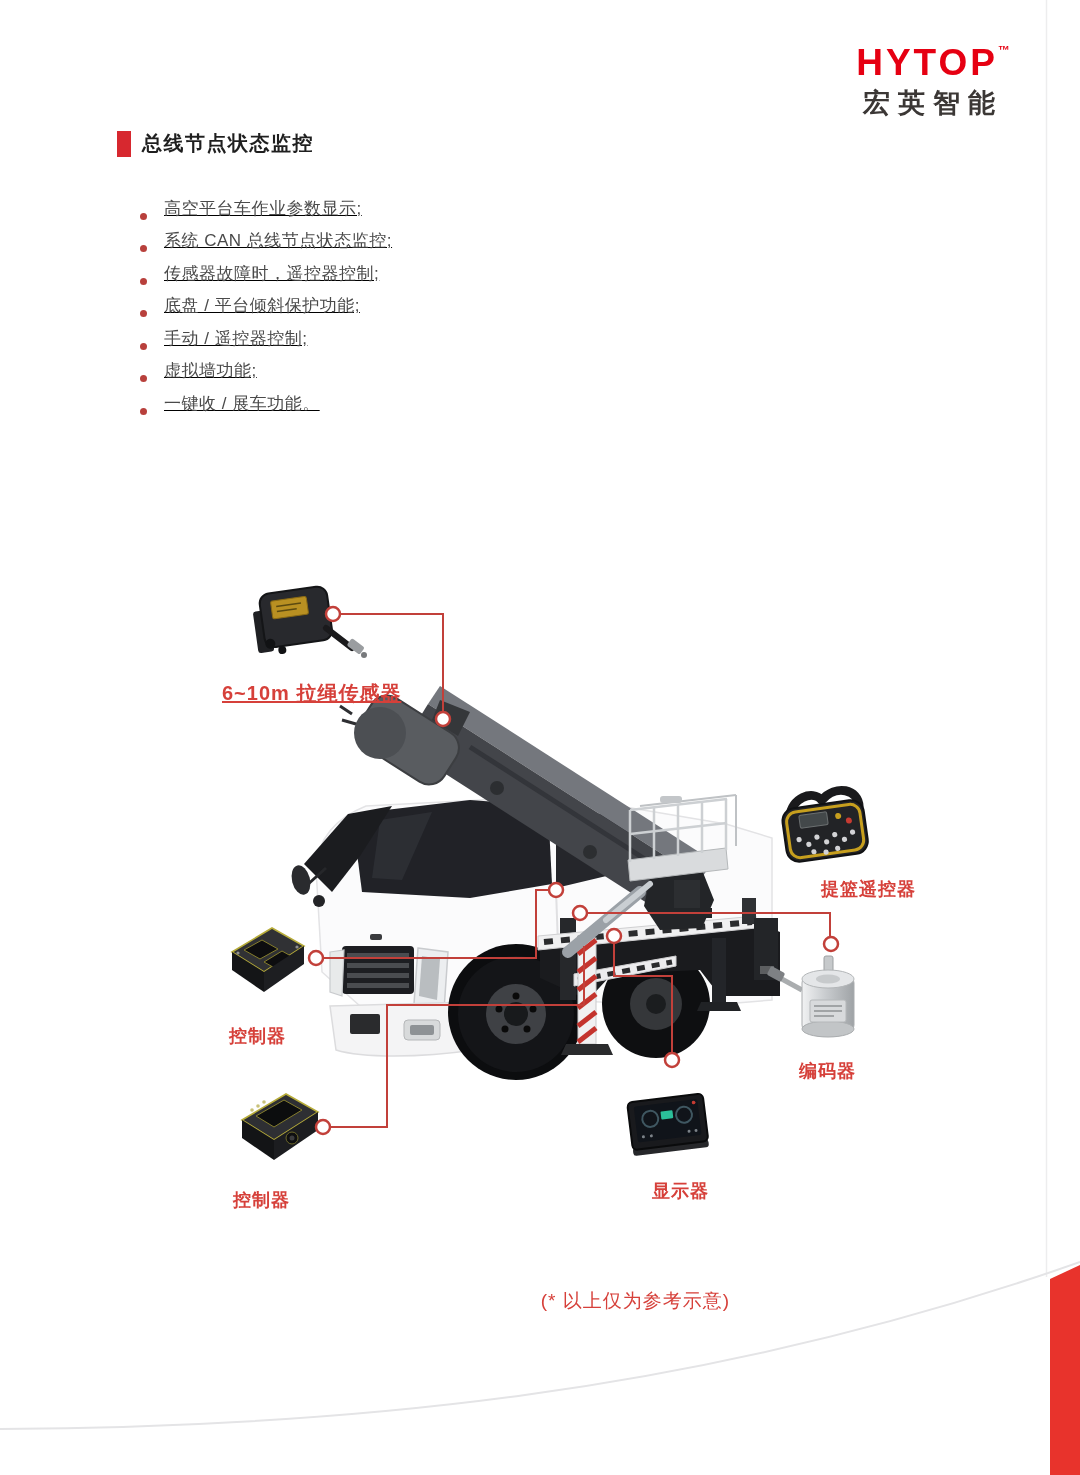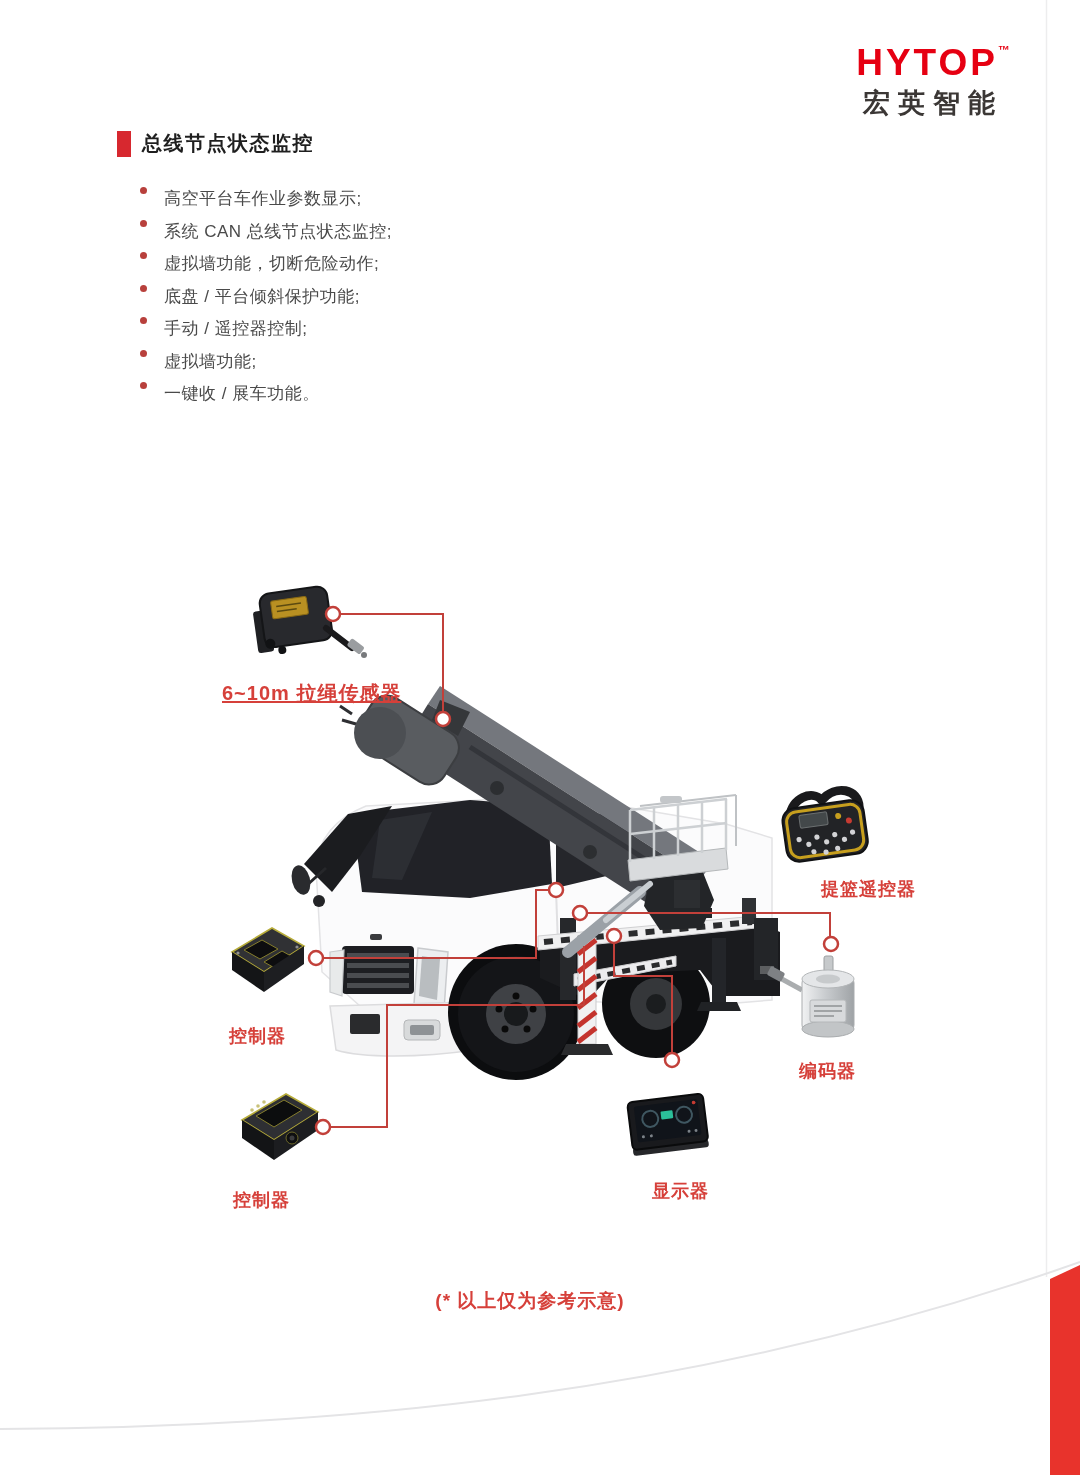--- a/index.html
+++ b/index.html
@@ -12,33 +12,33 @@
   .logo{position:absolute;top:44px;right:70px;text-align:center;}
   .logo .brand{font-size:37px;font-weight:800;color:#e60012;letter-spacing:3px;line-height:1;}
   .logo .tm{font-size:12px;font-weight:700;color:#e60012;vertical-align:top;letter-spacing:0;}
   .logo .company{font-size:27px;font-weight:700;color:#3b3735;letter-spacing:8px;margin-top:4px;}
   
   .title-row{position:absolute;left:117px;top:130px;display:flex;align-items:center;}
   .title-block{width:14px;height:26px;background:#d7282f;margin-right:11px;}
   .title-text{font-size:20px;font-weight:700;color:#1f1f1f;letter-spacing:1.5px;}
   
   .features{position:absolute;left:140px;top:187px;list-style:none;margin:0;padding:0;}
-  .features li{display:flex;align-items:flex-start;height:32.5px;}
+  .features li{display:flex;align-items:flex-end;height:32.5px;text-decoration:underline;}
   .features .dot{width:7px;height:7px;border-radius:50%;background:#b8403c;margin-right:17px;flex:0 0 auto;}
   .features .txt{font-size:17px;color:#4a4a4a;letter-spacing:0.5px;}
   
   .dlabel{position:absolute;font-weight:700;color:#d6403a;font-size:18px;letter-spacing:1px;white-space:nowrap;}
   #lbl-rope{left:222px;top:680px;font-size:20px;text-decoration:underline;}
   #lbl-ctrl-upper{left:229px;top:1024px;}
   #lbl-ctrl-lower{left:233px;top:1188px;}
   #lbl-remote{left:773px;top:877px;padding-left:48px;}
   #lbl-encoder{left:799px;top:1059px;}
   #lbl-display{left:652px;top:1179px;}
-  .footer-note{position:absolute;left:330px;top:1288px;width:400px;text-align:center;
-    font-size:19px;font-weight:700;color:#d6403a;letter-spacing:1px;}
+  .footer-note{position:absolute;left:330px;top:1288px;width:400px;text-align:right;
+    font-size:19px;font-weight:400;color:#d6403a;letter-spacing:1px;}
   svg{position:absolute;left:0;top:0;}
 </style>
 </head>
 <body>
 
 <svg width="1080" height="1475" viewBox="0 0 1080 1475" aria-hidden="true">
 
   <defs>
     <linearGradient id="silver" x1="0" y1="0" x2="1" y2="0">
       <stop offset="0" stop-color="#f1f2f3"></stop>
@@ -291,21 +291,21 @@
   <li>
       <span class="dot"></span>
       <span class="txt">高空平台车作业参数显示;</span>
     </li>
   <li>
       <span class="dot"></span>
       <span class="txt">系统 CAN 总线节点状态监控;</span>
     </li>
   <li>
       <span class="dot"></span>
-      <span class="txt">虚拟墙功能，切断危险动作;</span>
+      <span class="txt">传感器故障时，遥控器控制;</span>
     </li>
   <li>
       <span class="dot"></span>
       <span class="txt">底盘 / 平台倾斜保护功能;</span>
     </li>
   <li>
       <span class="dot"></span>
       <span class="txt">手动 / 遥控器控制;</span>
     </li>
   <li>

